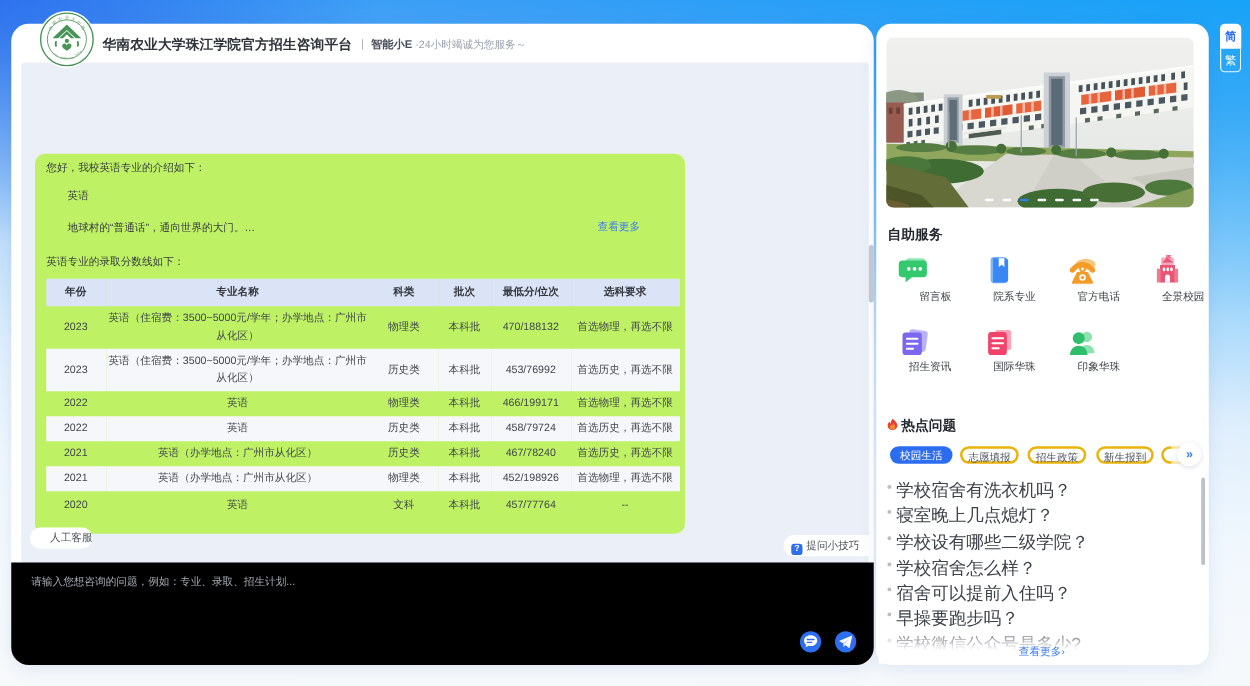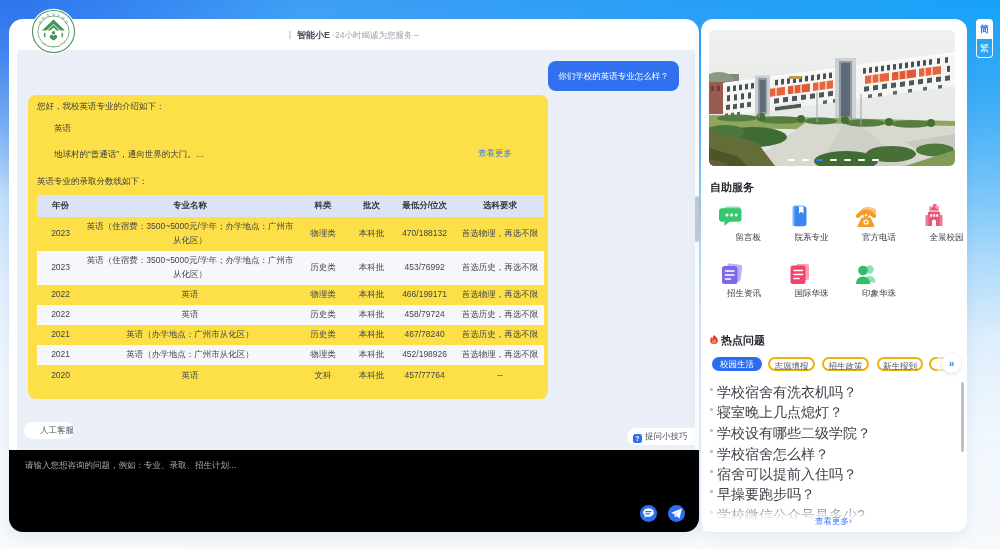--- a/index.html
+++ b/index.html
@@ -15,21 +15,21 @@
   
   #main{left:9px;top:19px;width:690px;height:513px}
   #chatbg{position:absolute;left:8px;top:30.5px;width:678px;height:419.5px;background:#ebeff7;border-radius:3px}
   #title{position:absolute;left:73px;top:8.5px;font-size:11px;font-weight:bold;color:#30343b;letter-spacing:.1px;white-space:nowrap}
   #subtl{position:absolute;left:277px;top:9.5px;font-size:8.5px;color:#9aa1ad;white-space:nowrap}
   #subtl b{color:#474e5a;font-size:9px}
   
   #bub{position:absolute;left:539px;top:42px;width:131px;height:30px;background:#3171ef;border-radius:8px;
        color:#fff;font-size:8.5px;line-height:30px;text-align:center}
   
-  #card{position:absolute;left:19px;top:76px;width:520px;height:304px;background:#fde047;border-radius:8px}
+  #card{position:absolute;left:19px;top:104px;width:520px;height:304px;background:#bef264;border-radius:8px}
   .ct{position:absolute;font-size:8.5px;color:#383c42;white-space:nowrap}
   #more{position:absolute;left:450px;top:52.5px;font-size:8.5px;color:#3b7bf2}
   table{border-collapse:collapse;table-layout:fixed}
   #tbl{position:absolute;left:8.6px;top:100px;width:507px;font-size:8.5px;color:#41454c}
   #tbl th{background:#dbe3f6;font-weight:bold;color:#33373e;height:22px;padding:0}
   #tbl td{text-align:center;padding:3.2px 2px;line-height:1.62}
   #tbl tr.g td{background:#f6f7fa}
   
   
   #agent{position:absolute;left:15px;top:403px;width:50px;height:17px;background:#fff;border-radius:9px;
@@ -62,20 +62,21 @@
   
   #lang{position:absolute;left:976px;top:18.5px;width:17px;height:40px;border-radius:4px;font-size:9px;text-align:center}
   #lang .a{height:20px;line-height:20px;background:#fff;color:#2c6cf0;border-radius:4px 4px 0 0;font-weight:bold}
   #lang .b{height:19px;line-height:19px;border:1px solid rgba(255,255,255,.9);border-top:none;color:#fff;border-radius:0 0 4px 4px;box-sizing:border-box}
 </style>
 </head>
 <body>
 
 <div id="main" class="panel">
   <div id="chatbg"></div>
+  <div id="title">华南农业大学珠江学院官方招生咨询平台</div>
   <div id="subtl">丨 <b>智能小E</b> ·24小时竭诚为您服务～</div>
   <svg id="logo" class="abs" style="left:21px;top:-11px" width="47" height="47" viewBox="0 0 47 47">
     <circle cx="23.5" cy="23.5" r="22.8" fill="#fff"></circle>
     <circle cx="23.5" cy="23.5" r="21" fill="none" stroke="#4a9356" stroke-width="1.1"></circle>
     <circle cx="23.5" cy="23.5" r="15.6" fill="none" stroke="#4a9356" stroke-width="0.7"></circle>
     <g fill="#4a9356">
       <path d="M23.5 11.5 L35 22.5 L30.5 22.5 L23.5 15.9 L16.5 22.5 L12 22.5 Z"></path>
       <path d="M23.5 16.8 L29.5 22.5 L26.7 22.5 L23.5 19.5 L20.3 22.5 L17.5 22.5 Z"></path>
       <circle cx="23.5" cy="24.7" r="1.7"></circle>
       <path d="M21.4 31.2 c-2.3-1.6-2.1-4.1.2-4.4 1-.1 1.7.5 1.9 1.6 .2-1.1.9-1.7 1.9-1.6 2.3.3 2.5 2.8.2 4.4-.9.6-1.6 1-2.1 1.4-.5-.4-1.2-.8-2.1-1.4z"></path>
@@ -88,21 +89,20 @@
       <text x="16.4" y="8.8" transform="rotate(-15 17 8)">农</text>
       <text x="21.7" y="7.6">业</text>
       <text x="26.6" y="8.4" transform="rotate(15 27.5 8)">大</text>
       <text x="31" y="10.8" transform="rotate(33 31.5 10)">学</text>
       <text x="34.6" y="14.8" transform="rotate(50 35.5 14)">珠</text>
       <text x="12" y="36" transform="rotate(30 13 35)" font-size="2.2">ZHU</text>
       <text x="18" y="39.2" font-size="2.2">JIANG COL</text>
       <text x="30.5" y="36.5" transform="rotate(-30 31 36)" font-size="2.2">LEGE</text>
     </g>
   </svg>
-  <div id="bub">你们学校的英语专业怎么样？</div>
   <div id="card">
     <div class="ct" style="left:9px;top:6px">您好，我校英语专业的介绍如下：</div>
     <div class="ct" style="left:26px;top:27.5px">英语</div>
     <div class="ct" style="left:26px;top:54px">地球村的“普通话”，通向世界的大门。…</div>
     <div id="more">查看更多</div>
     <div class="ct" style="left:9px;top:81px">英语专业的录取分数线如下：</div>
     <table id="tbl">
       <colgroup>
           <col style="width:48px">
           <col style="width:211px">

